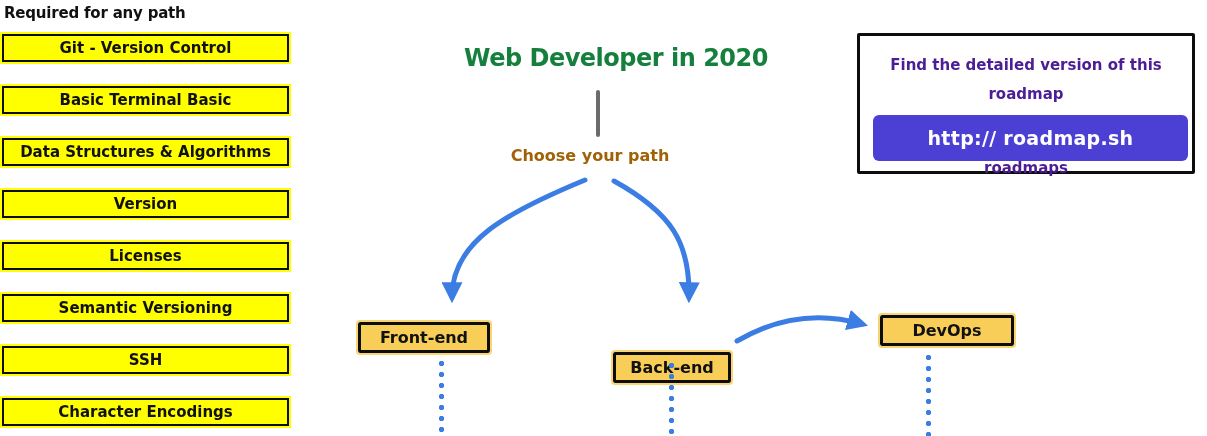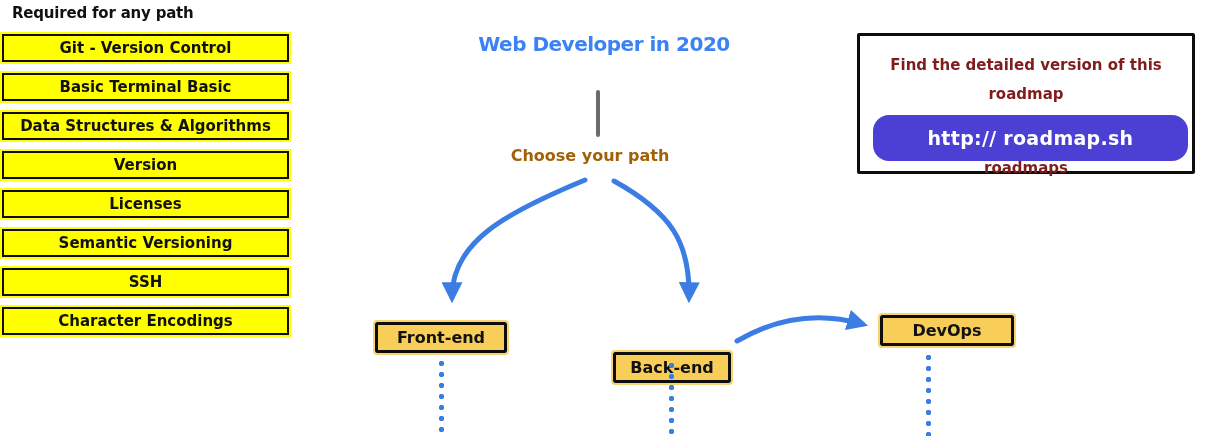--- a/index.html
+++ b/index.html
@@ -4,72 +4,72 @@
 <title>Web Developer in 2020</title>
 <style>
   html,body{margin:0;padding:0;background:#fff;}
   .canvas{
     position:relative;width:1207px;height:436px;overflow:hidden;background:#fff;
     font-family:"DejaVu Sans","Liberation Sans",sans-serif;color:#111;
   }
   
   .sidebar{position:absolute;left:2px;top:4px;width:287px;}
   .sidebar h2{
-    margin:0 0 12px 10px;font-size:15px;font-weight:800;letter-spacing:-0.2px;color:#111;
+    margin:0 0 12px 2px;font-size:15px;font-weight:800;letter-spacing:-0.2px;color:#111;
   }
   .req-item{
-    box-sizing:border-box;height:28px;margin-bottom:11px;
+    box-sizing:border-box;height:28px;margin-bottom:24px;
     background:#FFFF00;border:2px solid #0d0d0d;outline:2px solid #FFFF00;
     display:flex;align-items:center;justify-content:center;
     font-size:15px;font-weight:700;color:#111;cursor:pointer;
   }
   
   .flow-title{
-    position:absolute;left:415px;top:28px;width:370px;margin:4px;
-    text-align:center;font-size:20px;font-weight:800;letter-spacing:-0.5px;color:#3b82f6;
+    position:absolute;left:415px;top:28px;width:370px;margin:16px;
+    text-align:center;font-size:24px;font-weight:800;letter-spacing:-0.5px;color:#15803d;
   }
   .divider{
     position:absolute;left:596px;top:90px;width:4px;height:47px;background:#6B6B6B;border-radius:2px;
   }
   .choose{
     position:absolute;left:490px;top:146px;width:200px;
     text-align:center;font-size:16px;font-weight:800;color:#a16207;
   }
   .arrows{position:absolute;left:0;top:0;pointer-events:none;}
   .node{
     position:absolute;box-sizing:border-box;height:31px;
     background:#F8CE58;border:3px solid #0d0d0d;border-radius:2px;
     outline:2px solid rgba(248,206,88,.85);
     display:flex;align-items:center;justify-content:center;
     font-size:16px;font-weight:700;color:#111;cursor:pointer;
   }
-  .node-frontend{left:375px;top:322px;width:132px;}
+  .node-frontend{left:358px;top:322px;width:132px;}
   .node-backend{left:613px;top:322px;width:118px;margin-top:30px;}
   .node-devops{left:880px;top:315px;width:134px;}
   .dots{
     position:absolute;width:7px;
     background-image:radial-gradient(circle,#3B7DE2 2.4px,rgba(59,125,226,0) 3px);
     background-size:7px 11px;background-repeat:repeat-y;background-position:center top;
   }
   .dots-frontend{left:438px;top:358px;height:74px;}
   .dots-backend{left:668px;top:360px;height:74px;}
   .dots-devops{left:925px;top:352px;height:84px;}
   
   .info{
     position:absolute;left:857px;top:33px;width:338px;height:141px;
     box-sizing:border-box;background:#fff;border:3px solid #0d0d0d;border-radius:2px;
   }
   .info p{
     margin:16px;padding:0 10px;text-align:center;
-    font-size:15px;font-weight:600;color:#7f1d1d;line-height:29px;
+    font-size:15px;font-weight:600;color:#4c1d95;line-height:29px;
   }
   .info p:first-of-type{margin-top:15px;}
   .info .btn{
     position:absolute;left:13px;right:4px;top:79px;height:46px;
-    background:#4C3FD3;border-radius:16px;border:none;
+    background:#4C3FD3;border-radius:6px;border:none;
     display:flex;align-items:center;justify-content:center;
     font-family:inherit;font-size:19px;font-weight:800;color:#fff;letter-spacing:0.3px;
     cursor:pointer;
   }
 </style>
 </head>
 <body>
 
 <div class="canvas">
 

